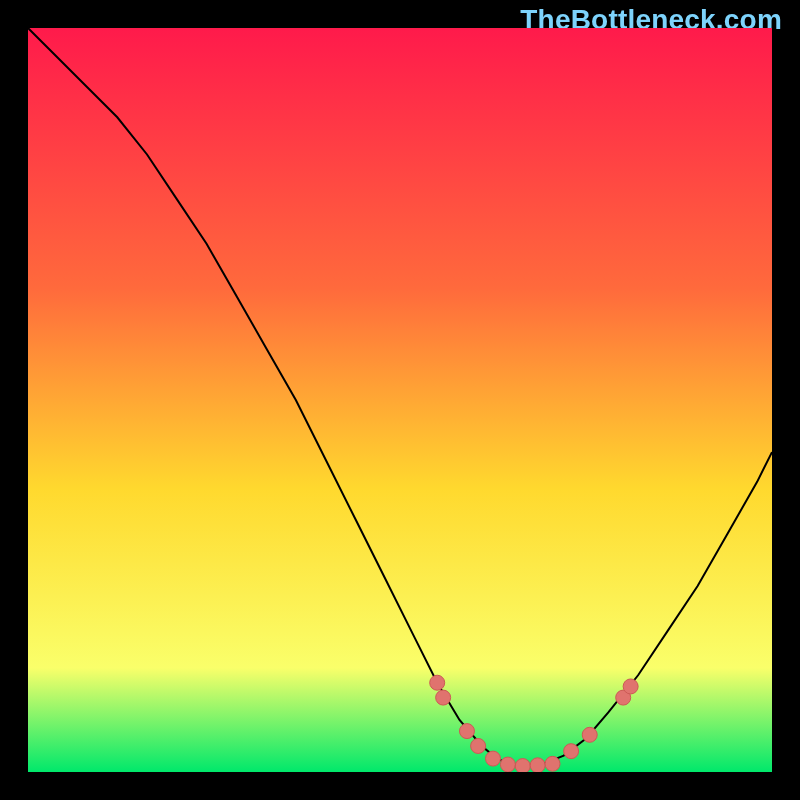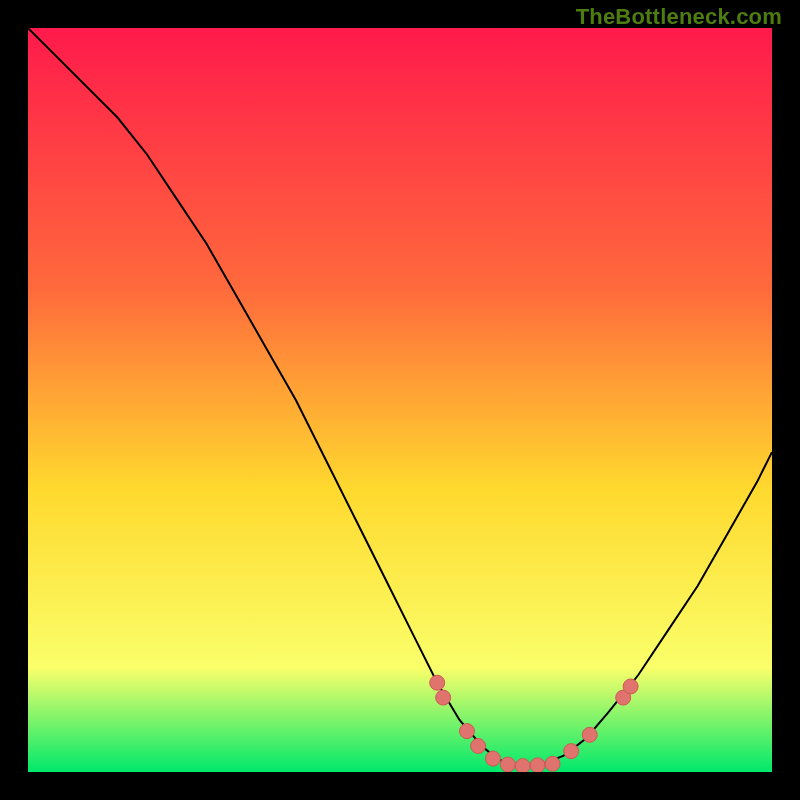--- a/index.html
+++ b/index.html
@@ -17,23 +17,23 @@
     width: 744px;
     height: 744px;
     overflow: hidden;
   }
   .plot-area svg { display: block; }
   .watermark {
     position: absolute;
     top: 4px;
     right: 18px;
     font-family: Arial, Helvetica, sans-serif;
-    font-size: 22px;
+    font-size: 28px;
     font-weight: 600;
-    color: #4d7c0f;
+    color: #7dd3fc;
     letter-spacing: 0.2px;
   }
 </style>
 </head>
 <body>
 
 <div class="frame">
   <div class="watermark">TheBottleneck.com</div>
   <div class="plot-area">
     <svg id="chart-svg" width="744" height="744" viewBox="0 0 744 744">

